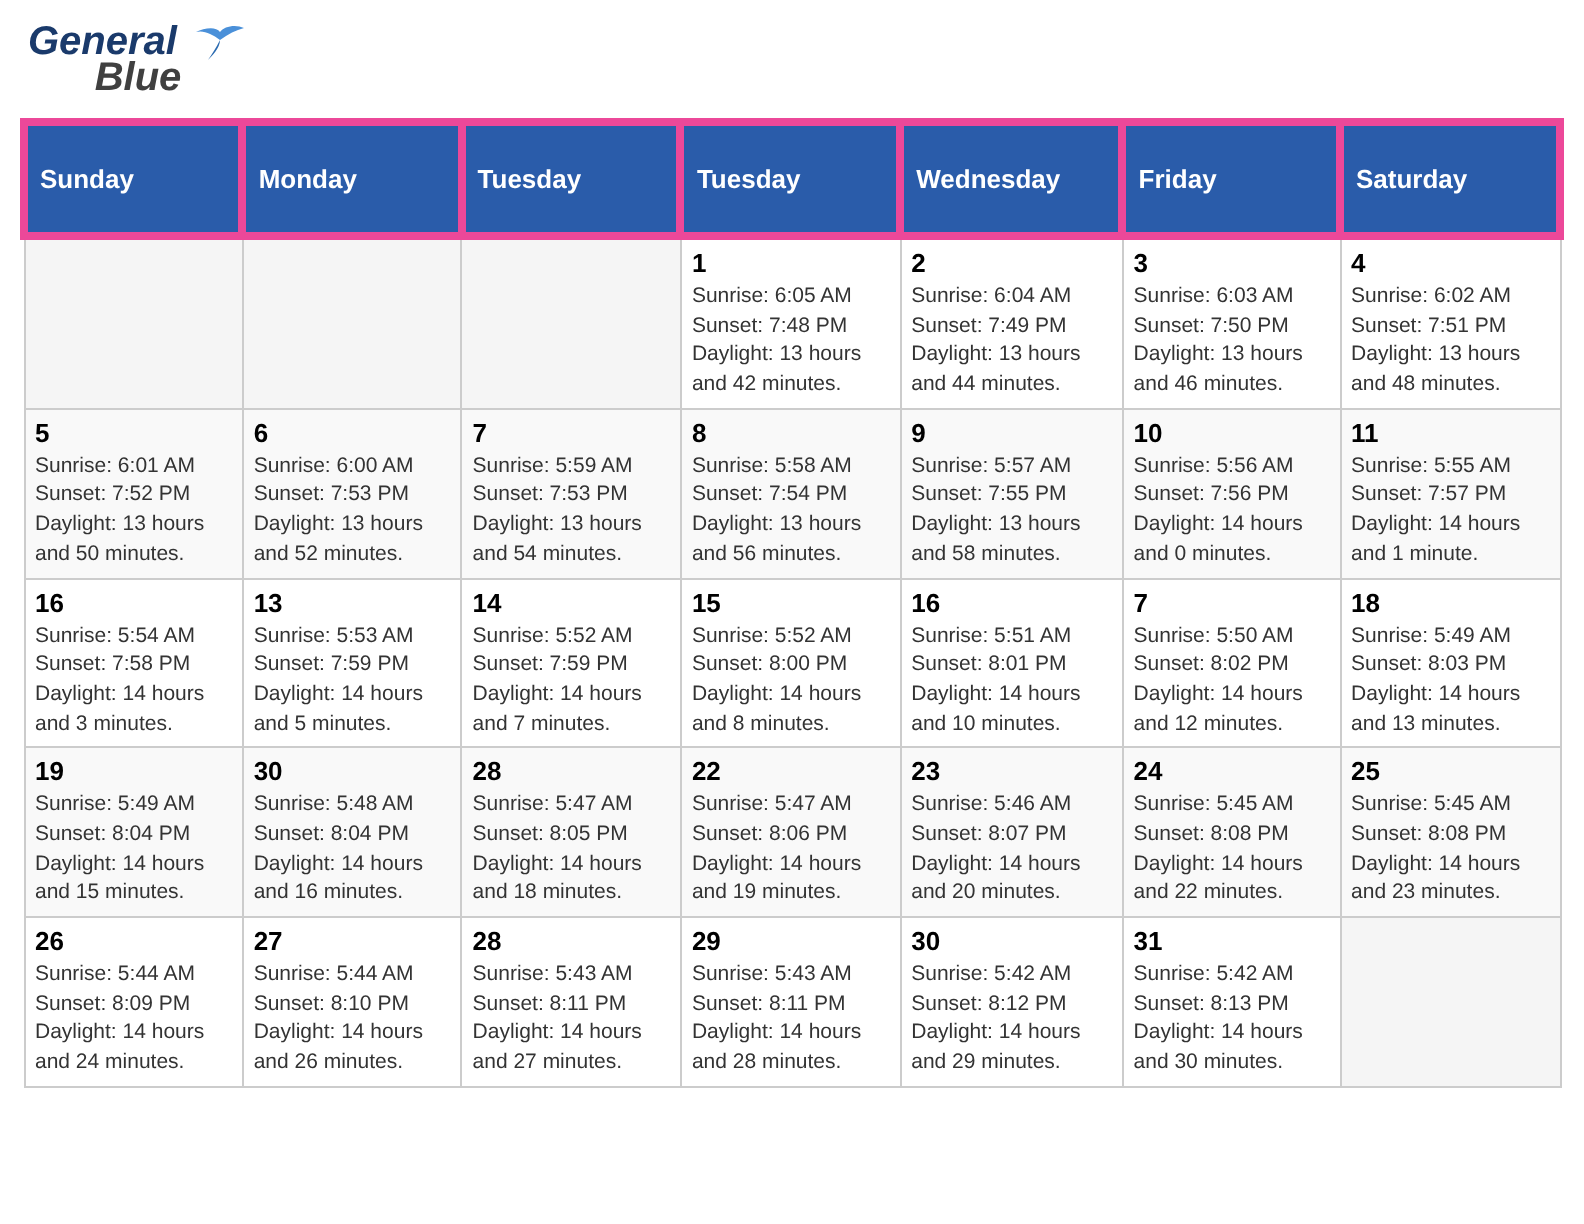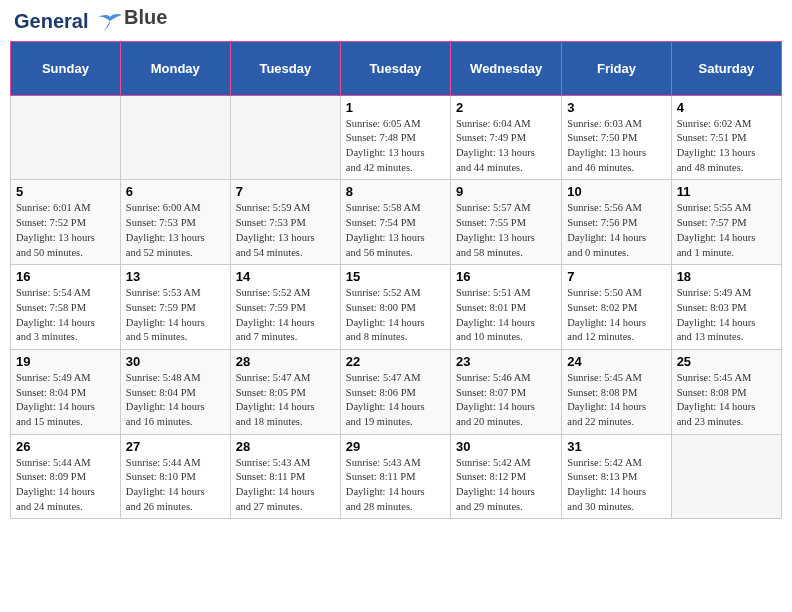--- a/index.html
+++ b/index.html
@@ -12,39 +12,40 @@
     }
     .header {
       display: flex;
       justify-content: space-between;
       align-items: flex-start;
       margin-bottom: 8px;
       padding: 0 4px;
     }
     .logo {
       display: flex;
-      flex-direction: row;
-      align-items: flex-start;
+      flex-direction: column;
+      align-items: center;
+      font-style: italic;
     }
     .title-block {
       text-align: right;
     }
     .calendar {
       width: 100%;
       border-collapse: collapse;
       border: 1px solid #ccc;
     }
     .calendar th {
       background-color: #2a5caa;
       color: white;
       font-size: 13px;
       font-weight: bold;
       padding: 19px 6px;
-      text-align: center;
-      border: 1px solid #ec4899;
+      text-align: left;
+      border: 4px solid #ec4899;
     }
     .calendar td {
       vertical-align: top;
       padding: 4px 5px;
       border: 1px solid #ccc;
       width: 113px;
       min-height: 80px;
       font-size: 11px;
       background: #fff;
     }
@@ -54,21 +55,20 @@
     .day-number {
       font-weight: bold;
       font-size: 13px;
       margin-bottom: 2px;
       color: #000;
     }
     .day-info {
       color: #333;
       font-size: 10.5px;
       line-height: 1.4;
-      font-family: Liberation Serif, serif;
     }
     .empty-cell {
       background: #f5f5f5 !important;
     }
   </style>
 </head>
 <body>
 
 <div class="header">
   <div class="logo">

